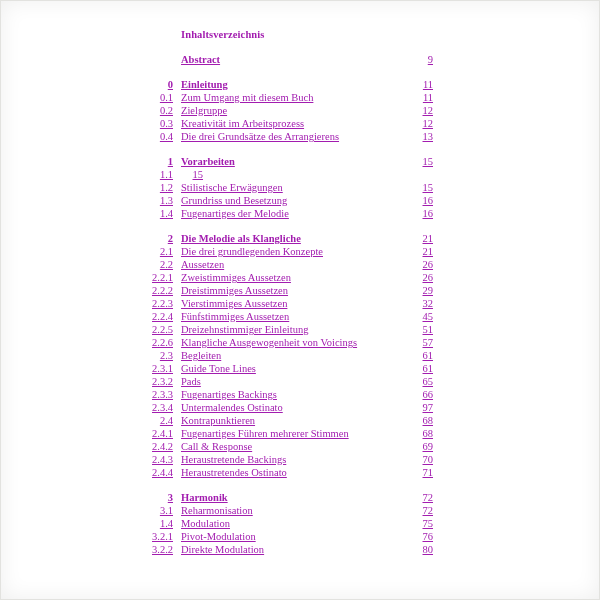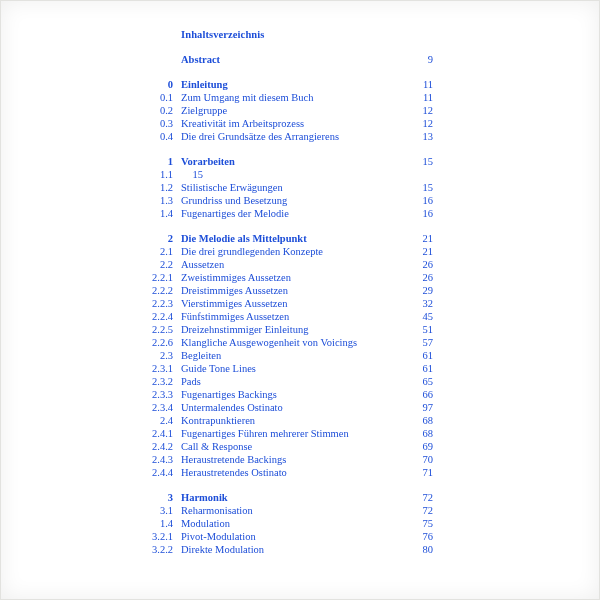--- a/index.html
+++ b/index.html
@@ -7,21 +7,21 @@
     padding: 0;
     background: #fafaf8;
   }
   .page {
     position: relative;
     width: 600px;
     height: 600px;
     background: #ffffff;
     box-shadow: inset 0 0 22px rgba(0,0,0,0.07);
     font-family: "Liberation Serif", "DejaVu Serif", serif;
-    color: #1d4ed8;
+    color: #a21caf;
     overflow: hidden;
     box-sizing: border-box;
     border: 1px solid #e2e2df;
   }
   .content {
     position: absolute;
     left: 124px;
     top: 27px;
     width: 308px;
   }
@@ -30,20 +30,21 @@
     font-weight: bold;
     line-height: 13px;
     margin: 0 0 12px 56px;
     letter-spacing: 0.1px;
   }
   .row {
     display: flex;
     align-items: flex-start;
     font-size: 10.5px;
     line-height: 13px;
+    text-decoration: underline;
   }
   .row.bold { font-weight: bold; }
   .row.bold .pg { font-weight: normal; }
   .row.gap { margin-top: 12px; }
   .num {
     width: 48px;
     text-align: right;
     flex: 0 0 auto;
   }
   .label {
@@ -114,21 +115,21 @@
           <span class="label">Grundriss und Besetzung</span>
           <span class="pg">16</span>
         </div>
         <div class="row">
           <span class="num">1.4</span>
           <span class="label">Fugenartiges der Melodie</span>
           <span class="pg">16</span>
         </div>
         <div class="row bold gap">
           <span class="num">2</span>
-          <span class="label">Die Melodie als Mittelpunkt</span>
+          <span class="label">Die Melodie als Klangliche</span>
           <span class="pg">21</span>
         </div>
         <div class="row">
           <span class="num">2.1</span>
           <span class="label">Die drei grundlegenden Konzepte</span>
           <span class="pg">21</span>
         </div>
         <div class="row">
           <span class="num">2.2</span>
           <span class="label">Aussetzen</span>

